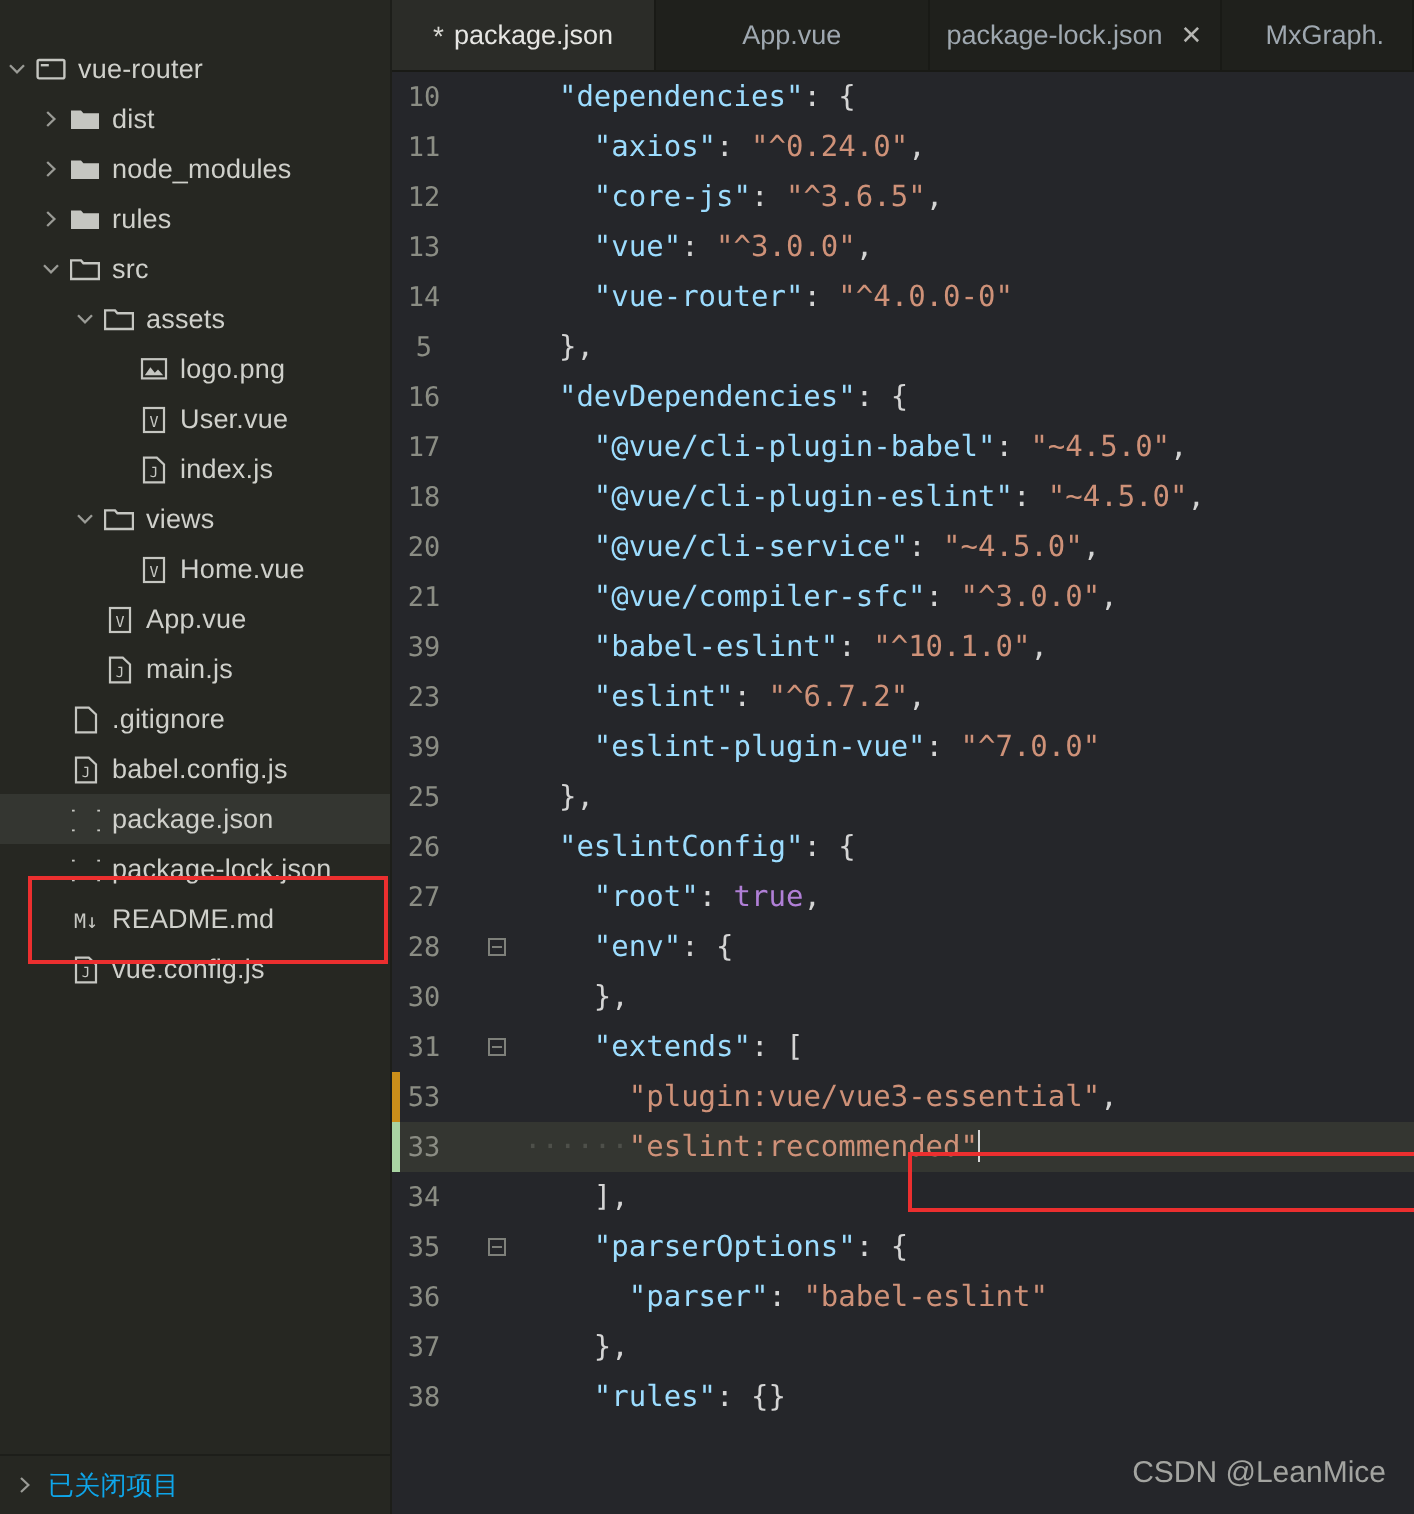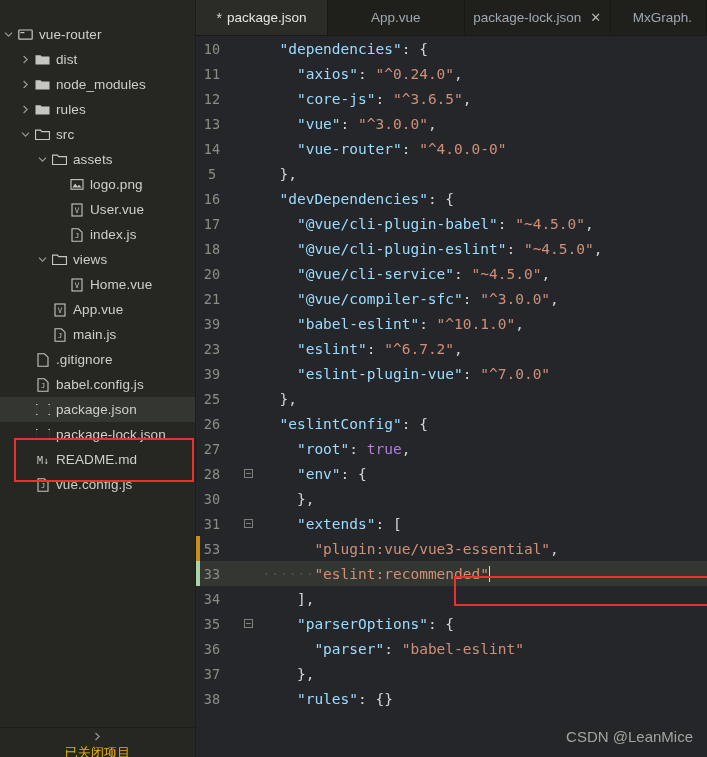--- a/index.html
+++ b/index.html
@@ -37,21 +37,21 @@
     color:#9a9b96;
   }
   .chev svg{ display:block; }
   .ico{
     width:19px; flex:0 0 19px; display:flex; align-items:center; justify-content:center;
     margin-right:4px;
   }
   .lbl{ letter-spacing:.1px; }
   .sb-footer{
     height:30px; border-top:1px solid #1d1e1a;
-    display:flex; align-items:center; color:#eab308; font-size:13px;flex-direction:column;
+    display:flex; align-items:center; color:#0ea5e9; font-size:13px;
   }
   .sb-footer .chev{ margin-left:4px; margin-right:4px; }
 
   
   .anno-box{
     position:absolute; border:2px solid #ec2f2f; pointer-events:none;
   }
   #anno-sidebar{ left:14px; top:438px; width:180px; height:44px; }
 
   

